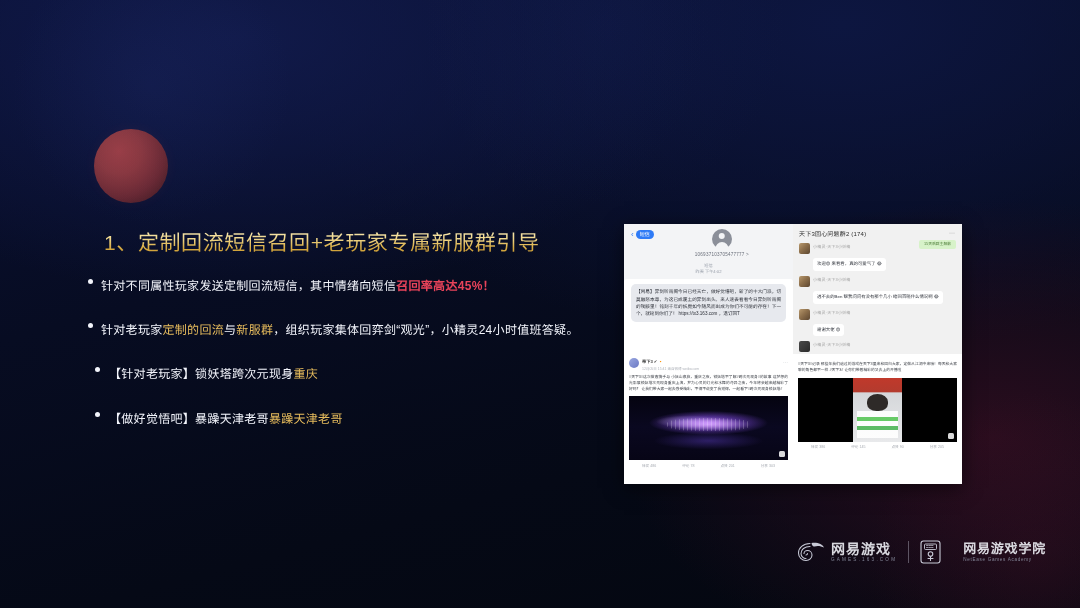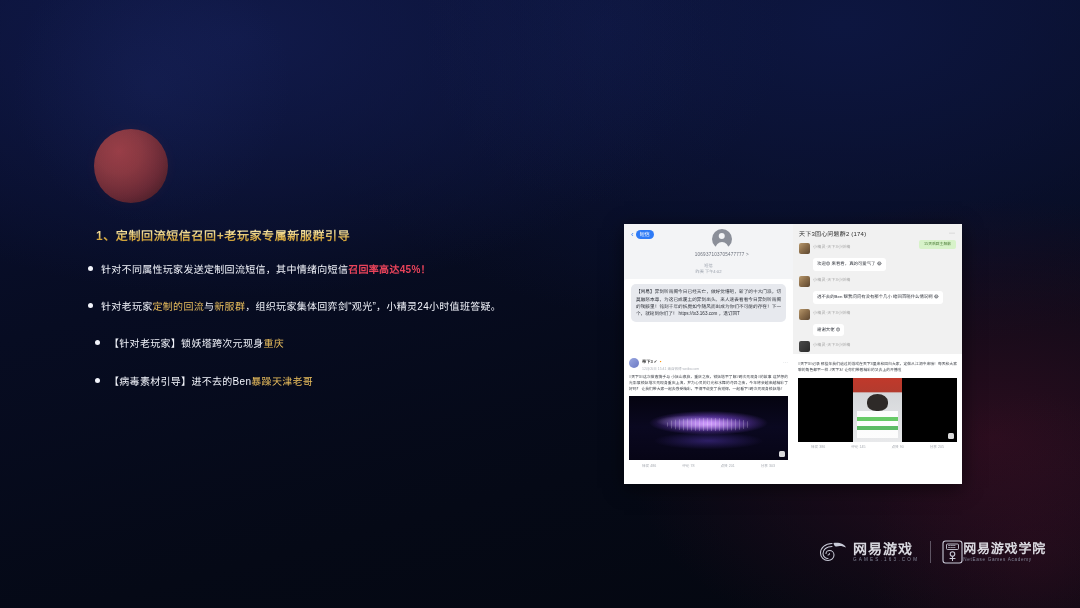--- a/index.html
+++ b/index.html
@@ -71,38 +71,38 @@
 
   
   .body-col {
     position: absolute;
     left: 88px;
     top: 226px;
     width: 500px;
   }
 
   .gold-head {
-    font-size: 12px;
-    font-weight: 700;
+    font-size: 21px;
+    font-weight: 400;
     letter-spacing: 0.6px;
-    margin: 0 0 13px 8px;
+    margin: 0 0 13px 16px;
     background: linear-gradient(180deg, #fdf3c9 0%, #f0d88d 42%, #d9ad45 72%, #c2932c 100%);
     -webkit-background-clip: text;
     background-clip: text;
     color: transparent;
     -webkit-text-fill-color: transparent;
     text-shadow: none;
     white-space: nowrap;
   }
   .gold-head-2 { margin-top: 18px; margin-bottom: 14px; }
 
   .bullet {
     position: relative;
-    font-size: 10px;
-    line-height: 27px;
+    font-size: 12px;
+    line-height: 34px;
     color: #f2f4fb;
     margin: 0 0 10px 0;
     padding-left: 13px;
     letter-spacing: 0.3px;
   }
   .bullet::before {
     content: "";
     position: absolute;
     left: 0;
     top: 10px;
@@ -293,21 +293,21 @@
   .ne-text-zh {
     font-size: 14px; font-weight: 700; color: #e9eaf0; letter-spacing: 1px;
     line-height: 1.05;
   }
   .ne-text-en {
     font-size: 4.6px; color: #8d92a4; letter-spacing: 2.2px; margin-top: 1px;
   }
   .divider {
     width: 1px; height: 22px; background: rgba(220,224,238,0.38);
   }
-  .logo-academy { display: flex; align-items: center; gap: 0; }
+  .logo-academy { display: flex; align-items: center; gap: 22px; }
   .ac-mark {
     width: 21px; height: 24px;
   }
   .ac-text-zh {
     font-size: 13px; font-weight: 700; color: #e9eaf0; letter-spacing: 0.8px;
     line-height: 1.05;
   }
   .ac-text-en {
     font-size: 4.6px; color: #8d92a4; letter-spacing: 0.7px; margin-top: 2px;
   }
@@ -331,21 +331,21 @@
     <div class="bullet">
       <span>针对老玩家</span><span class="hl-gold">定制的回流</span><span>与</span><span class="hl-gold">新服群</span><span>，组织玩家集体回弈剑“观光”，小精灵24小时值班答疑。</span>
     </div>
 
 
     <div class="bullet spaced">
       <span>【针对老玩家】锁妖塔跨次元现身</span><span class="hl-gold">重庆</span>
     </div>
 
     <div class="bullet spaced">
-      <span>【病毒素材引导】进不去的Ben</span><span class="hl-gold">暴躁天津老哥</span>
+      <span>【做好觉悟吧】暴躁天津老哥</span><span class="hl-gold">暴躁天津老哥</span>
     </div>
   </div>
 
   <div class="collage">
 
     <div class="pane sms">
       <div class="sms-top">
         <div class="sms-back">
           <span>‹</span>
           <span class="pill">短信</span>

